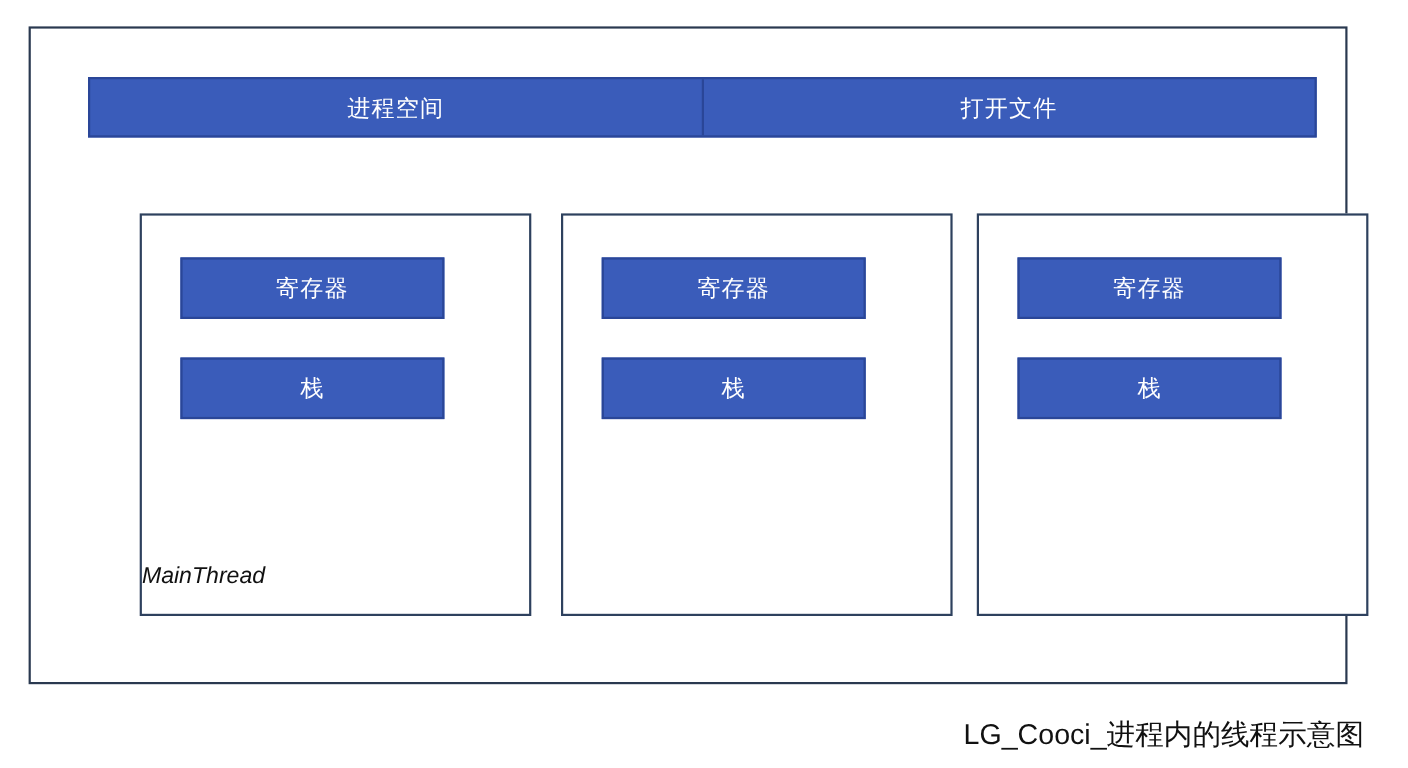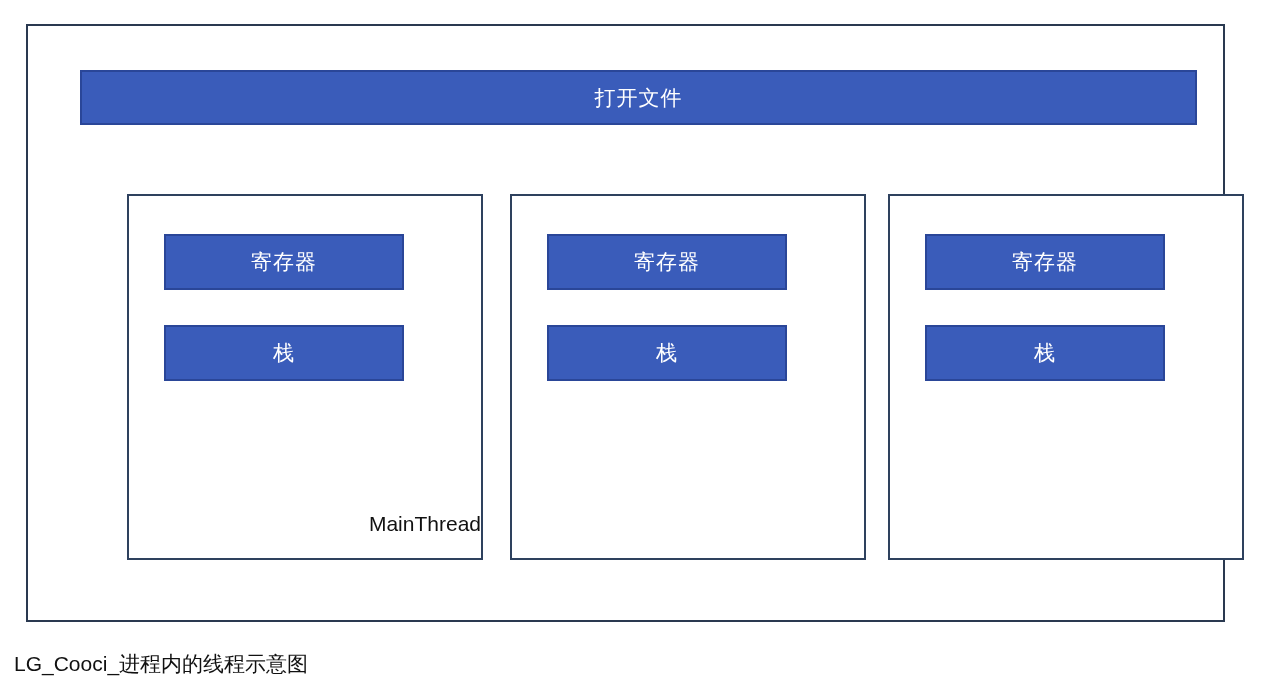--- a/index.html
+++ b/index.html
@@ -58,40 +58,42 @@
     color: #ffffff;
     font-size: 21px;
     letter-spacing: 1px;
   }
   .mini-block.registers { top: 38px; }
   .mini-block.stack { top: 129px; }
   .thread-label {
     position: absolute;
     left: 0; bottom: 22px;
     width: 100%;
-    text-align: right;
+    text-align: left;
     color: #111111;
     font-size: 21px;
+    font-style: italic;
   }
   .caption {
     position: absolute;
     left: 0; top: 650px;
     width: 1240px;
-    text-align: left;
+    text-align: right;
     color: #111111;
-    font-size: 21px;
+    font-size: 26px;
     padding-left: 14px;
   }
 </style>
 </head>
 <body>
 
 <div class="process-box">
 
   <div class="process-bar">
+    <div class="segment">进程空间</div>
     <div class="segment">打开文件</div>
   </div>
 
   <div class="thread-box t0">
     <div class="mini-block registers">寄存器</div>
     <div class="mini-block stack">栈</div>
     <div class="thread-label">MainThread</div>
   </div>
 
   <div class="thread-box t1">

